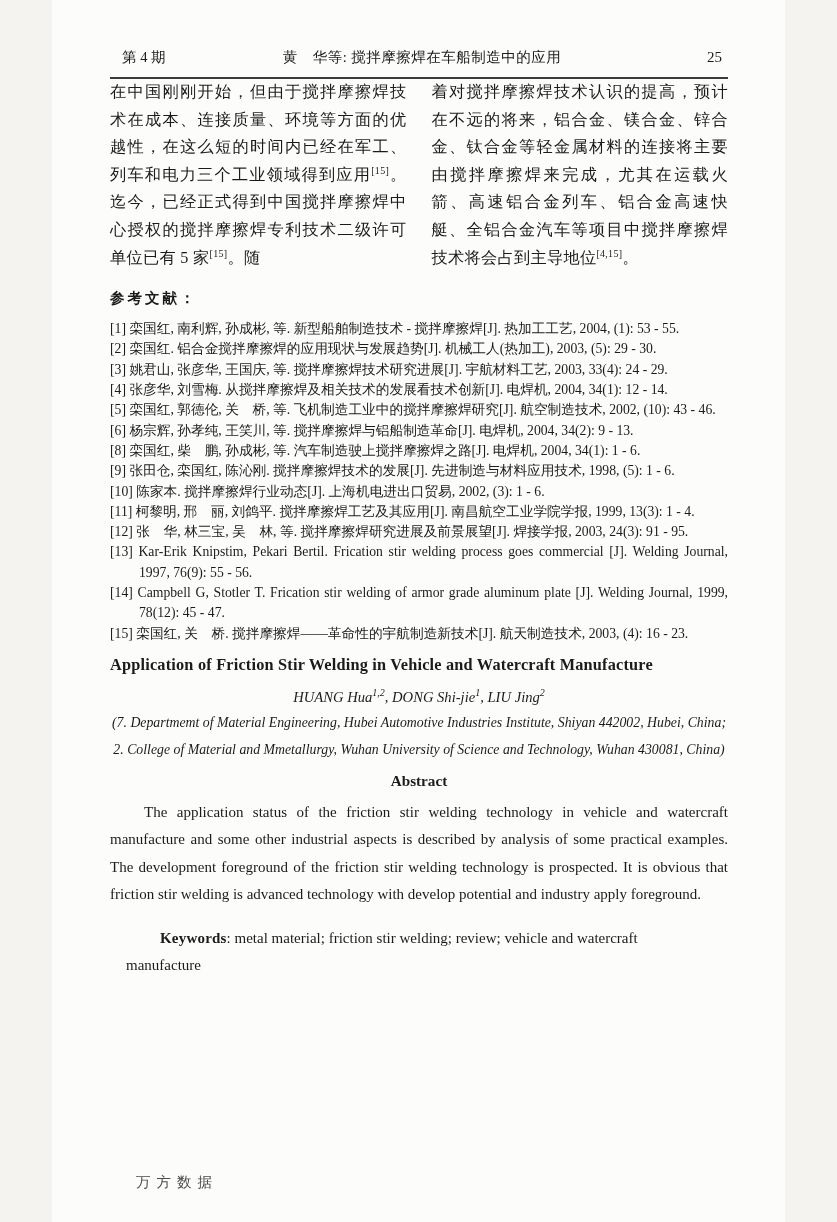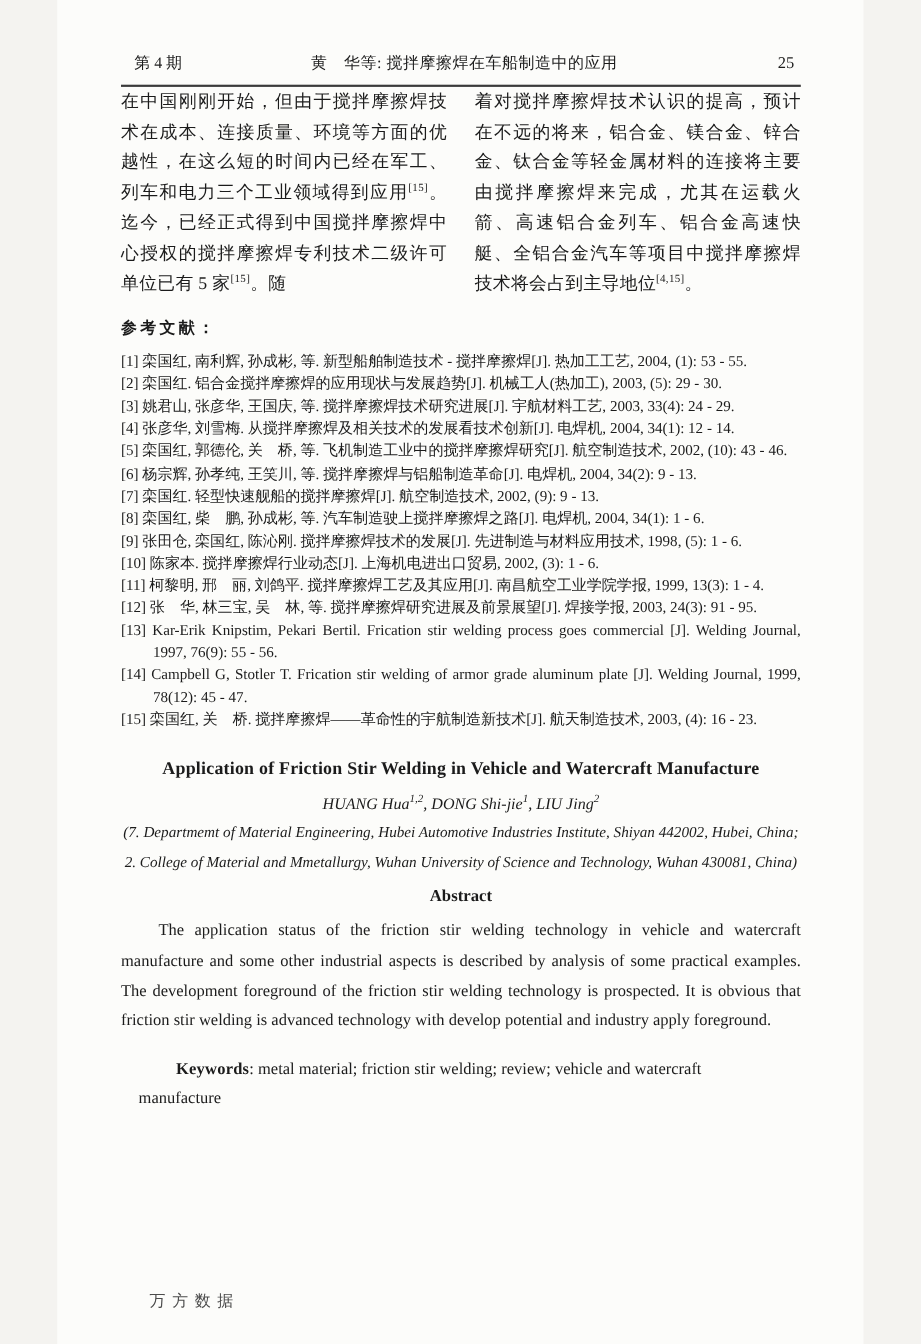--- a/index.html
+++ b/index.html
@@ -72,22 +72,22 @@
     font-size: 13.7px;
     line-height: 20.3px;
   }
   ol.refs li {
     padding-left: 29px;
     text-indent: -29px;
     text-align: justify;
   }
   
   .en-title {
-    margin: 25px 0 0 0;
-    text-align: center;
+    margin: 11px 0 0 0;
+    text-align: left;
     font-size: 16.3px;
     font-weight: bold;
     letter-spacing: 0.2px;
   }
   .authors {
     margin: 14px 0 0 0;
     text-align: center;
     font-style: italic;
     font-size: 14.6px;
   }
@@ -155,21 +155,20 @@
 
   <div class="refs-heading">参考文献：</div>
 
   <ol class="refs">
     <li>[1] 栾国红, 南利辉, 孙成彬, 等. 新型船舶制造技术 - 搅拌摩擦焊[J]. 热加工工艺, 2004, (1): 53 - 55.</li>
     <li>[2] 栾国红. 铝合金搅拌摩擦焊的应用现状与发展趋势[J]. 机械工人(热加工), 2003, (5): 29 - 30.</li>
     <li>[3] 姚君山, 张彦华, 王国庆, 等. 搅拌摩擦焊技术研究进展[J]. 宇航材料工艺, 2003, 33(4): 24 - 29.</li>
     <li>[4] 张彦华, 刘雪梅. 从搅拌摩擦焊及相关技术的发展看技术创新[J]. 电焊机, 2004, 34(1): 12 - 14.</li>
     <li>[5] 栾国红, 郭德伦, 关　桥, 等. 飞机制造工业中的搅拌摩擦焊研究[J]. 航空制造技术, 2002, (10): 43 - 46.</li>
     <li>[6] 杨宗辉, 孙孝纯, 王笑川, 等. 搅拌摩擦焊与铝船制造革命[J]. 电焊机, 2004, 34(2): 9 - 13.</li>
-    <li>[7] 栾国红. 轻型快速舰船的搅拌摩擦焊[J]. 航空制造技术, 2002, (9): 9 - 13.</li>
     <li>[8] 栾国红, 柴　鹏, 孙成彬, 等. 汽车制造驶上搅拌摩擦焊之路[J]. 电焊机, 2004, 34(1): 1 - 6.</li>
     <li>[9] 张田仓, 栾国红, 陈沁刚. 搅拌摩擦焊技术的发展[J]. 先进制造与材料应用技术, 1998, (5): 1 - 6.</li>
     <li>[10] 陈家本. 搅拌摩擦焊行业动态[J]. 上海机电进出口贸易, 2002, (3): 1 - 6.</li>
     <li>[11] 柯黎明, 邢　丽, 刘鸽平. 搅拌摩擦焊工艺及其应用[J]. 南昌航空工业学院学报, 1999, 13(3): 1 - 4.</li>
     <li>[12] 张　华, 林三宝, 吴　林, 等. 搅拌摩擦焊研究进展及前景展望[J]. 焊接学报, 2003, 24(3): 91 - 95.</li>
     <li>[13] Kar-Erik Knipstim, Pekari Bertil. Frication stir welding process goes commercial [J]. Welding Journal, 1997, 76(9): 55 - 56.</li>
     <li>[14] Campbell G, Stotler T. Frication stir welding of armor grade aluminum plate [J]. Welding Journal, 1999, 78(12): 45 - 47.</li>
     <li>[15] 栾国红, 关　桥. 搅拌摩擦焊——革命性的宇航制造新技术[J]. 航天制造技术, 2003, (4): 16 - 23.</li>
   </ol>
 

